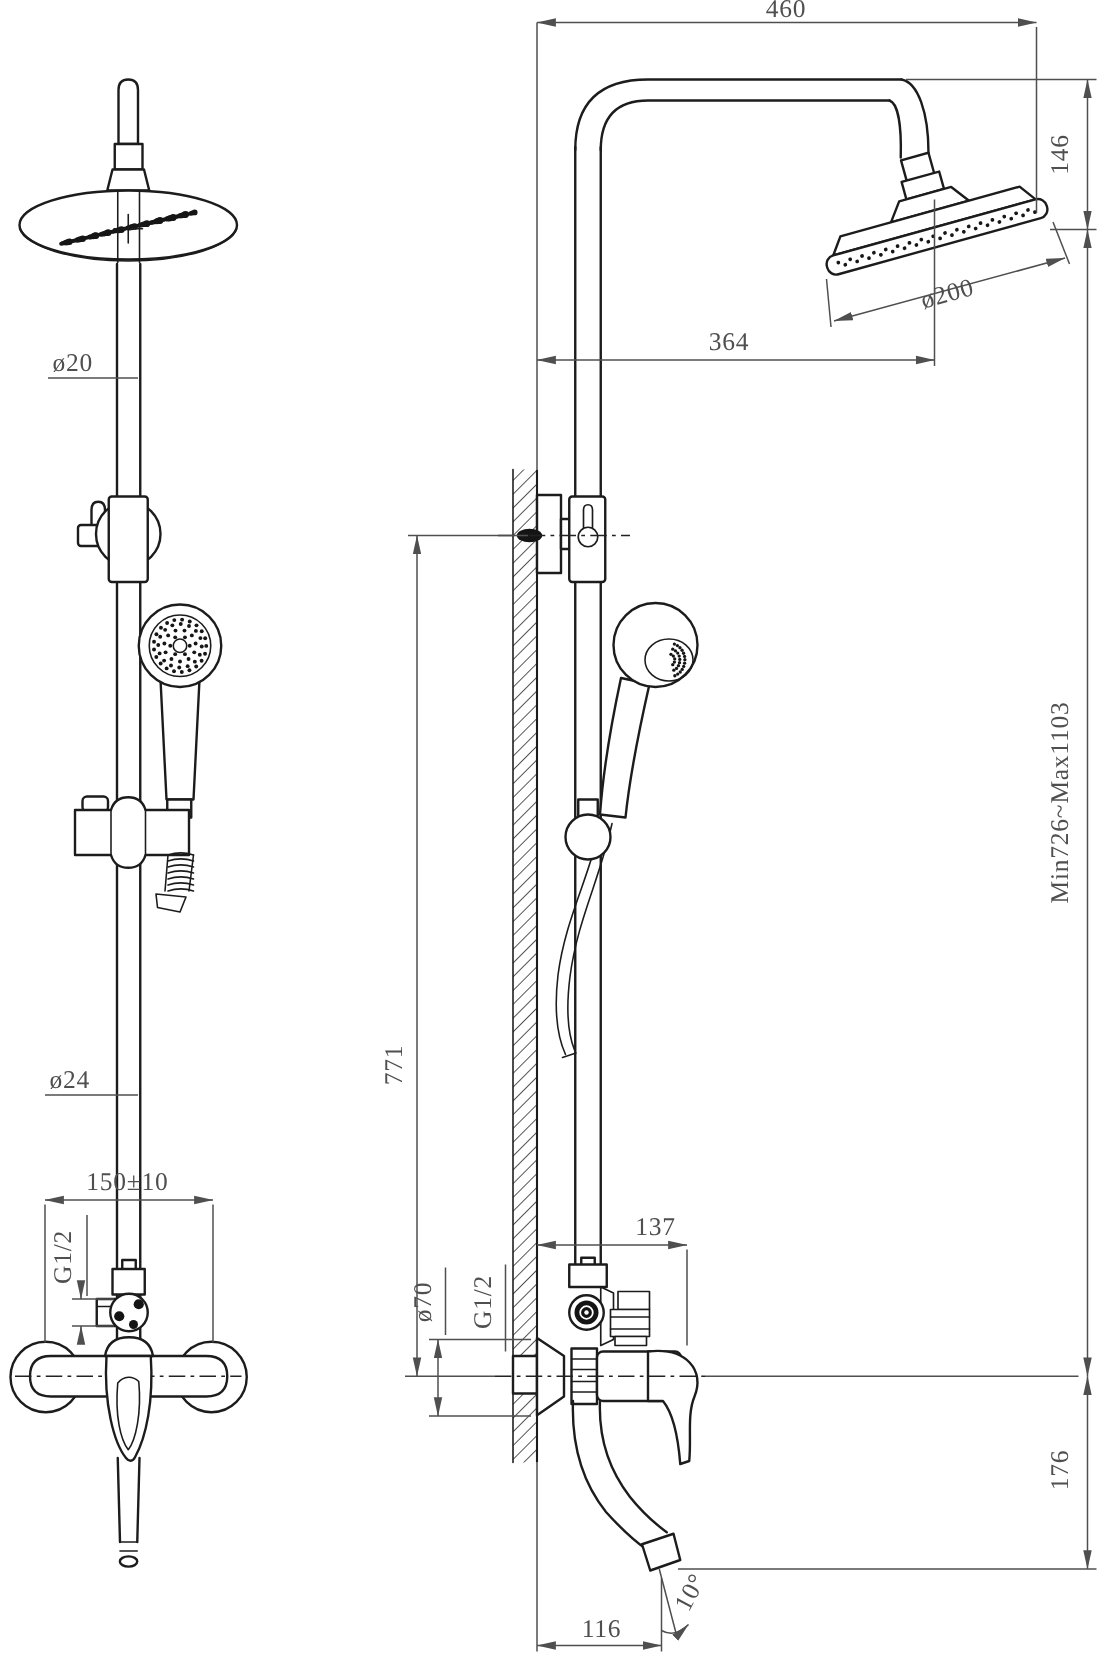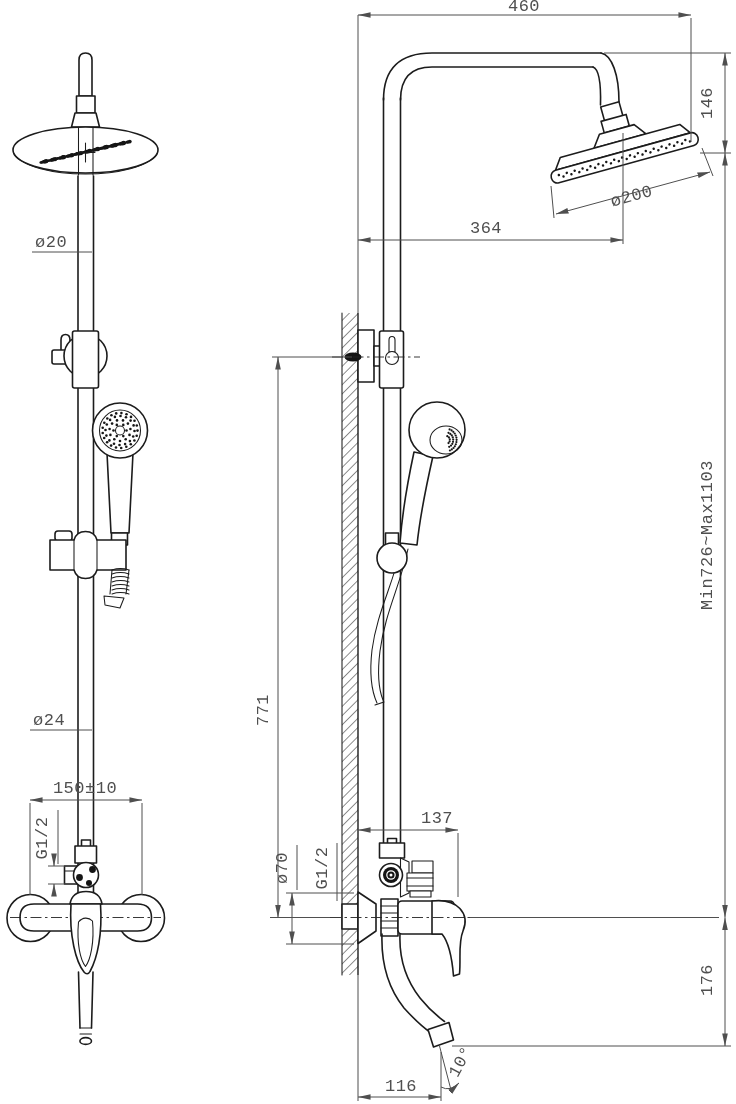--- a/index.html
+++ b/index.html
@@ -1,17 +1,17 @@
 <!DOCTYPE html>
 <html><head>
 <meta charset="utf-8">
 <style>
   html,body{margin:0;padding:0;background:#fff;}
   .stage{position:relative;width:736px;height:1104px;background:#be185d;overflow:hidden;
-         font-family:Liberation Mono, monospace;}
+         font-family:Liberation Serif, serif;}
   svg{position:absolute;left:0;top:0;}
   .outline{fill:none;stroke:#1c1c1c;stroke-width:1.6;stroke-linejoin:round;stroke-linecap:round;}
   .thin{fill:none;stroke:#1c1c1c;stroke-width:1.05;stroke-linejoin:round;stroke-linecap:round;}
   .white{fill:#ffffff;stroke:#1c1c1c;stroke-width:1.6;stroke-linejoin:round;}
   .whitethin{fill:#ffffff;stroke:#1c1c1c;stroke-width:1.1;stroke-linejoin:round;}
   .dim{fill:none;stroke:#4f4f4f;stroke-width:1;}
   .cl{fill:none;stroke:#222;stroke-width:.9;stroke-dasharray:11 3.5 2.5 3.5;}
   .dimtext{fill:#4f4f4f;font-size:17px;letter-spacing:.5px;}
 </style>
 </head>

